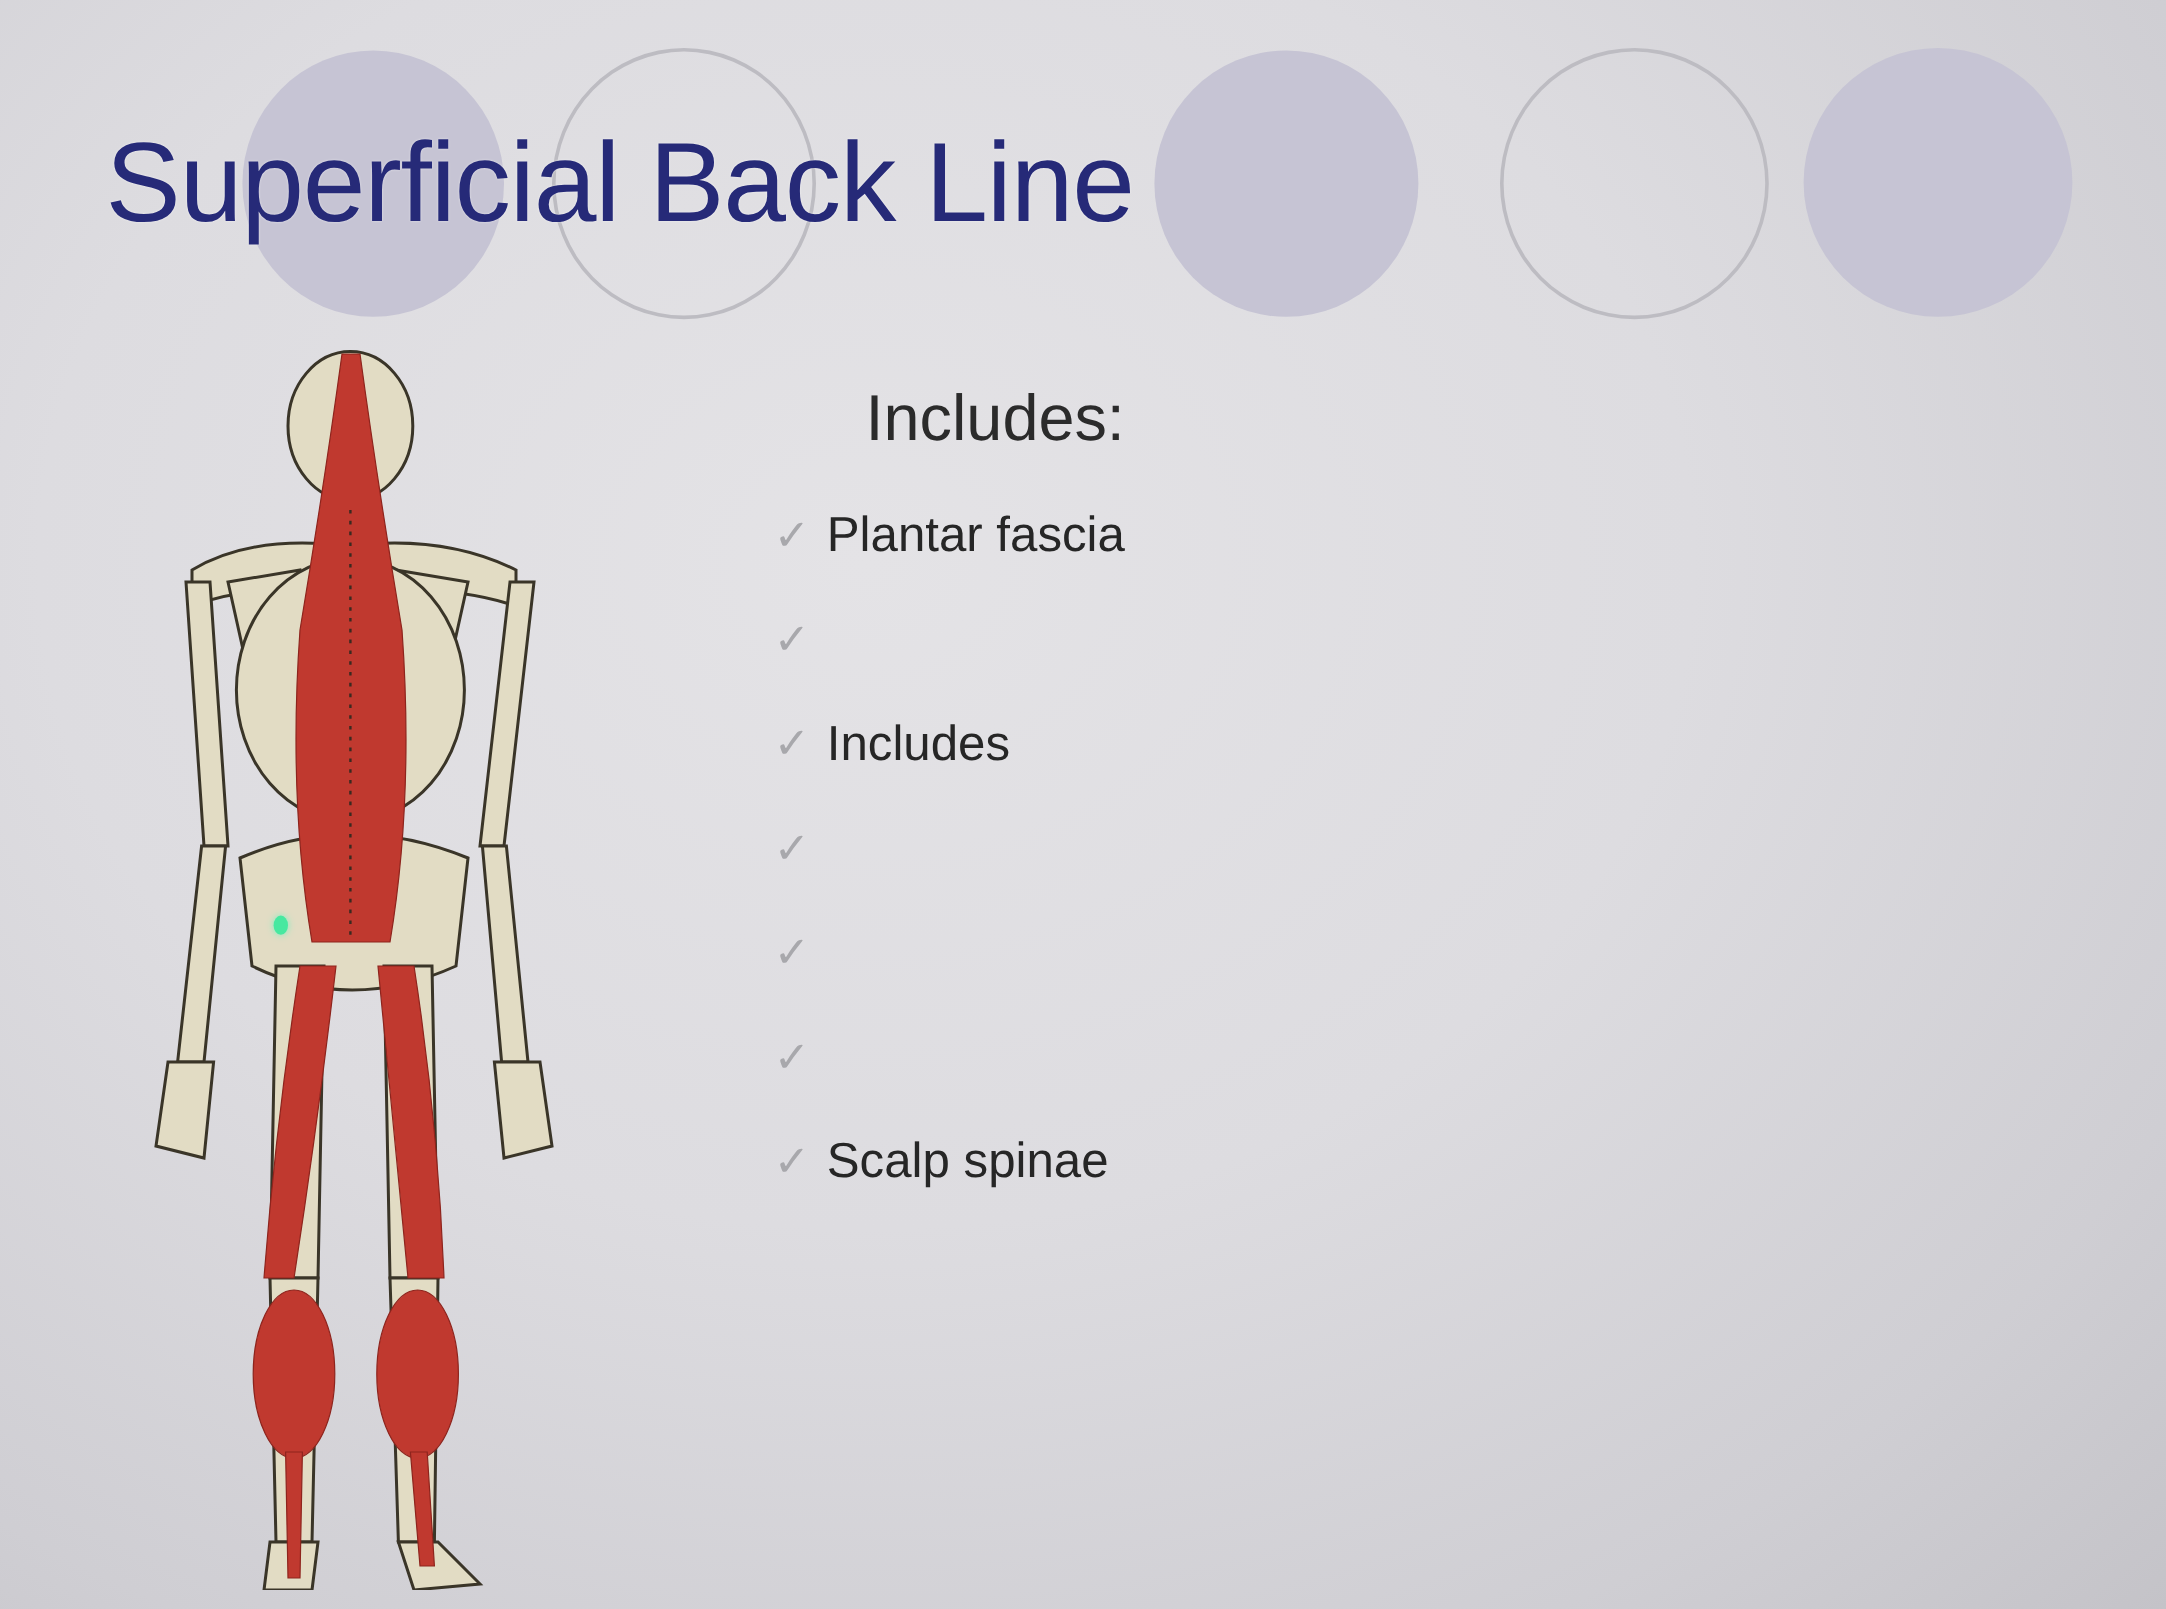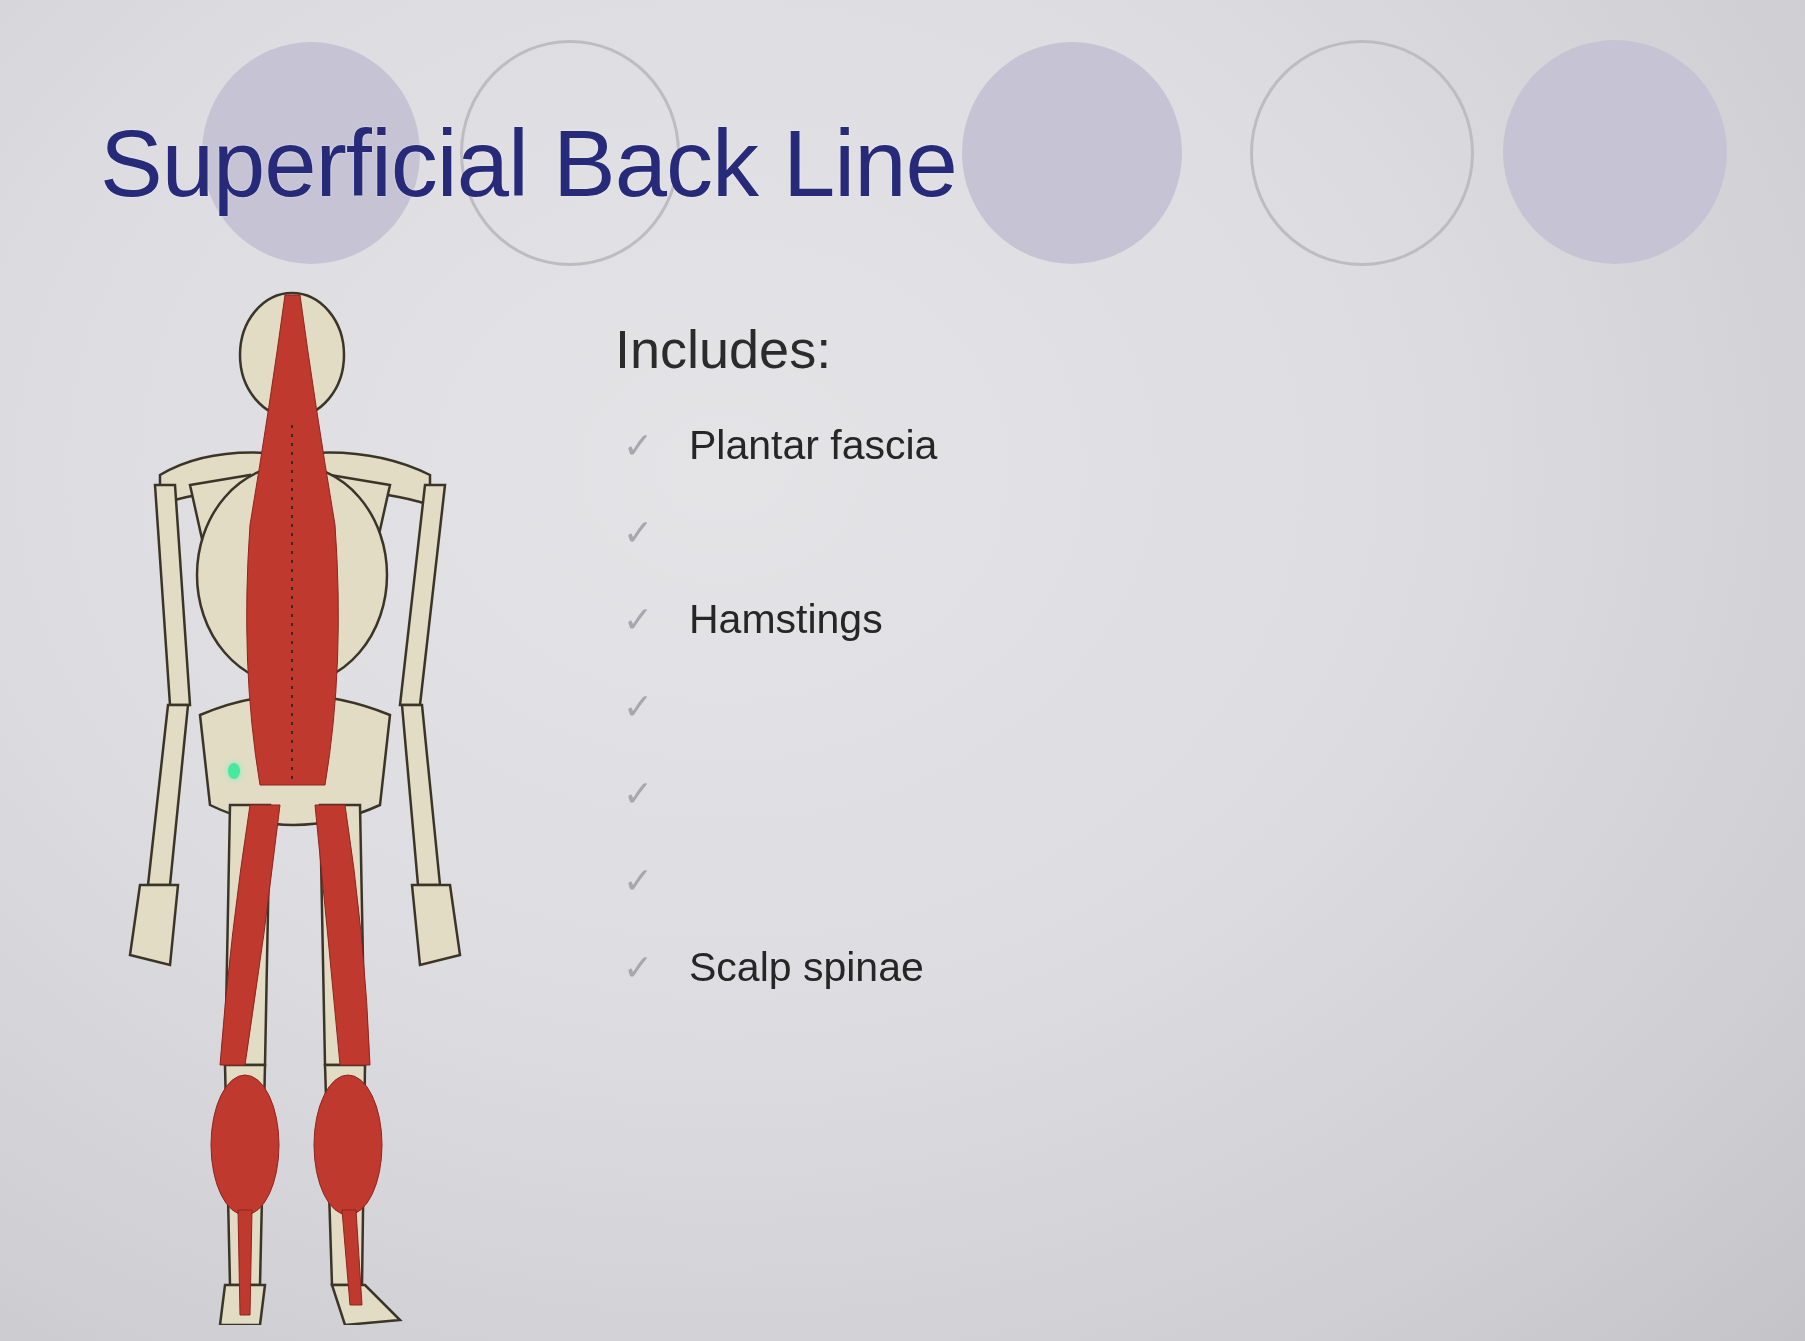--- a/index.html
+++ b/index.html
@@ -5,27 +5,27 @@
   html, body { margin:0; padding:0; }
   body {
     width:1805px; height:1341px; overflow:hidden; position:relative;
     background: radial-gradient(ellipse at 40% 35%, #e4e3e6 0%, #dddce0 45%, #cfced3 80%, #c4c3c8 100%);
     font-family: "Liberation Sans", sans-serif;
   }
   .circle { position:absolute; border-radius:50%; box-sizing:border-box; }
   .circle.filled { background:#c6c4d4; }
   .circle.outline { border:3px solid #bdbcc2; background:transparent; }
   .title {
-    position:absolute; left:88px; top:98px; margin:12px;
+    position:absolute; left:88px; top:98px; margin:0;
     font-size:94px; font-weight:normal; color:#262a78;
     letter-spacing:-1px; white-space:nowrap;
     text-shadow: 0 0 2px rgba(255,255,255,0.6);
   }
   .figure { position:absolute; left:100px; top:285px; width:400px; height:1040px; }
-  .content { position:absolute; left:615px; top:318px; }
+  .content { position:absolute; left:615px; top:318px;text-align:right; }
   .intro { font-size:54px; color:#2b2b2b; margin:0 0 22px 0; }
   .items { list-style:none; margin:0; padding:0; }
   .item { display:flex; align-items:center; height:87px; }
   .check { width:52px; font-size:36px; color:#a8a8ac; padding-left:8px; }
   .item-label { font-size:41px; color:#262626; white-space:nowrap; padding-left:14px; }
   .pointer-dot { position:absolute; left:228px; top:763px; width:12px; height:16px; border-radius:50%;
     background:#47e8a0; box-shadow:0 0 6px #7af0c0; }
 </style>
 </head>
 <body>
@@ -90,21 +90,21 @@
   <ul class="items">
     <li class="item">
       <span class="check">✓</span>
       <span class="item-label">Plantar fascia</span>
     </li>
     <li class="item">
       <span class="check">✓</span>
     </li>
     <li class="item">
       <span class="check">✓</span>
-      <span class="item-label">Hamstings</span>
+      <span class="item-label">Includes</span>
     </li>
     <li class="item">
       <span class="check">✓</span>
     </li>
     <li class="item">
       <span class="check">✓</span>
     </li>
     <li class="item">
       <span class="check">✓</span>
     </li>

